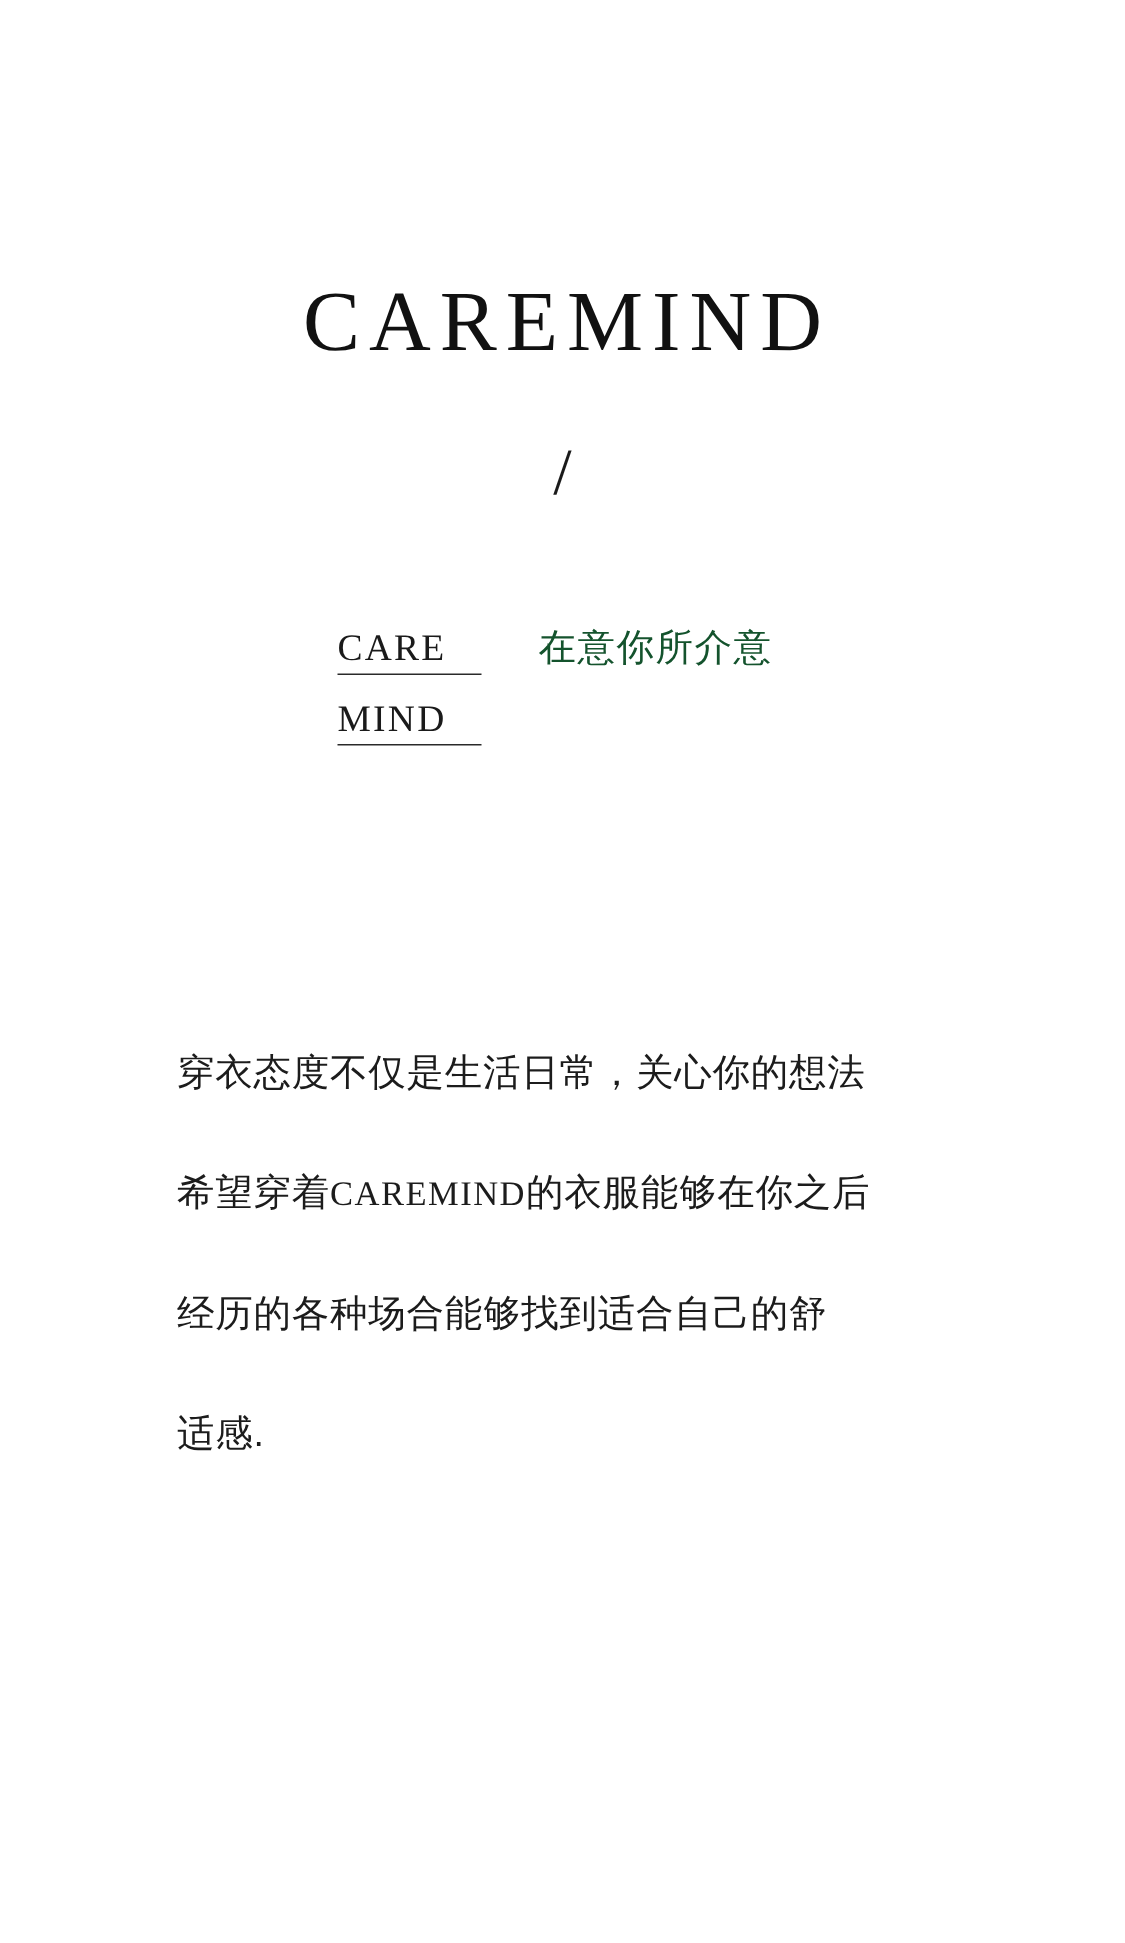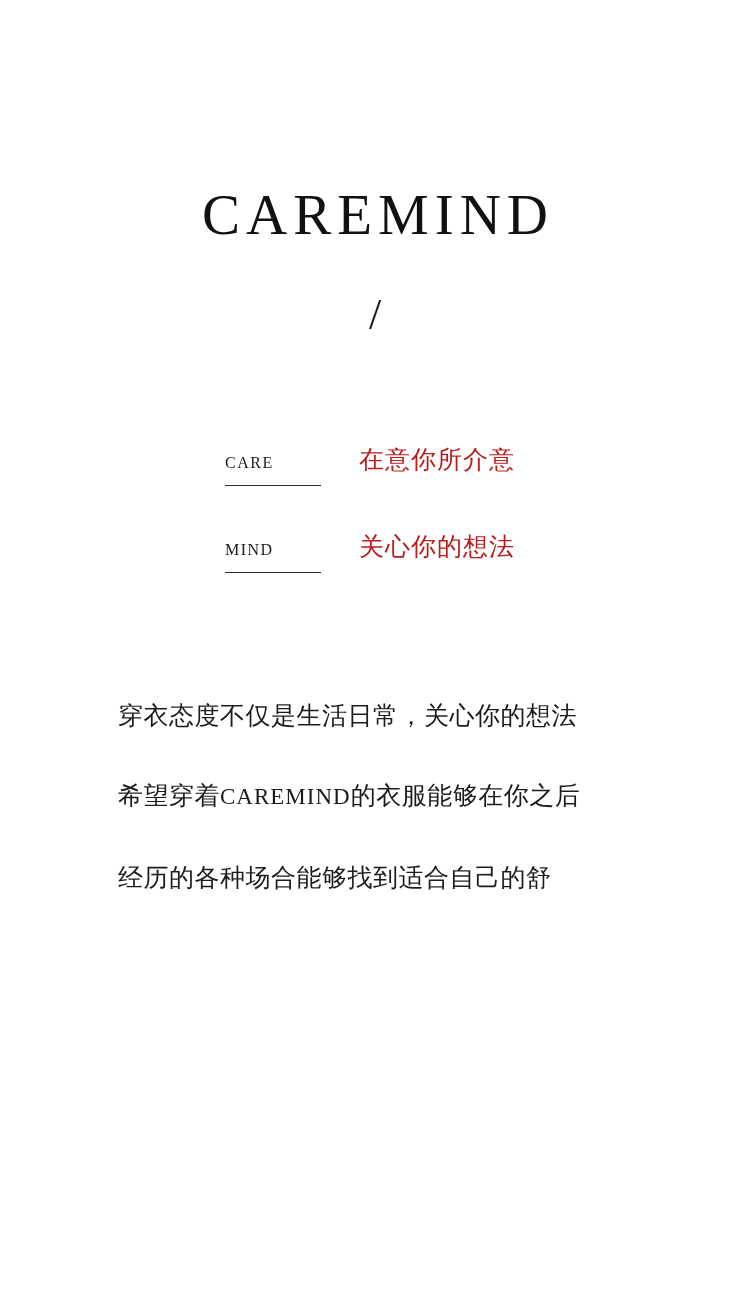--- a/index.html
+++ b/index.html
@@ -63,38 +63,37 @@
   }
 
   .tagline-row {
     display: flex;
     align-items: baseline;
     width: 300px;
   }
 
   .tagline-en {
     font-family: "Liberation Serif", serif;
-    font-size: 16px;
+    font-size: 25px;
     letter-spacing: 1.5px;
     color: #1a1a1a;
     border-bottom: 1px solid #2a2a2a;
-    padding-bottom: 13px;
+    padding-bottom: 2px;
     width: 96px;
     text-align: left;
     white-space: nowrap;
   }
 
   .tagline-cn {
     font-family: Liberation Serif, serif;
     font-size: 25px;
     letter-spacing: 1px;
-    color: #b91c1c;
+    color: #14532d;
     margin-left: 38px;
     white-space: nowrap;
-    margin-top: 28px;
   }
 
   
   .body-copy {
     position: absolute;
     top: 675px;
     left: 118px;
     width: 520px;
   }
 
@@ -123,23 +122,23 @@
     <div class="brand-slash">/</div>
   </div>
 
   <div class="tagline">
     <div class="tagline-row">
       <span class="tagline-en">CARE</span>
       <span class="tagline-cn">在意你所介意</span>
     </div>
     <div class="tagline-row">
       <span class="tagline-en">MIND</span>
-      <span class="tagline-cn">关心你的想法</span>
     </div>
   </div>
 
   <div class="body-copy">
     <div class="copy-line">穿衣态度不仅是生活日常，关心你的想法</div>
     <div class="copy-line"><span>希望穿着</span><span class="inline-brand">CAREMIND</span><span>的衣服能够在你之后</span></div>
     <div class="copy-line">经历的各种场合能够找到适合自己的舒</div>
+    <div class="copy-line">适感.</div>
   </div>
 
 </div>
 
 </body></html>

